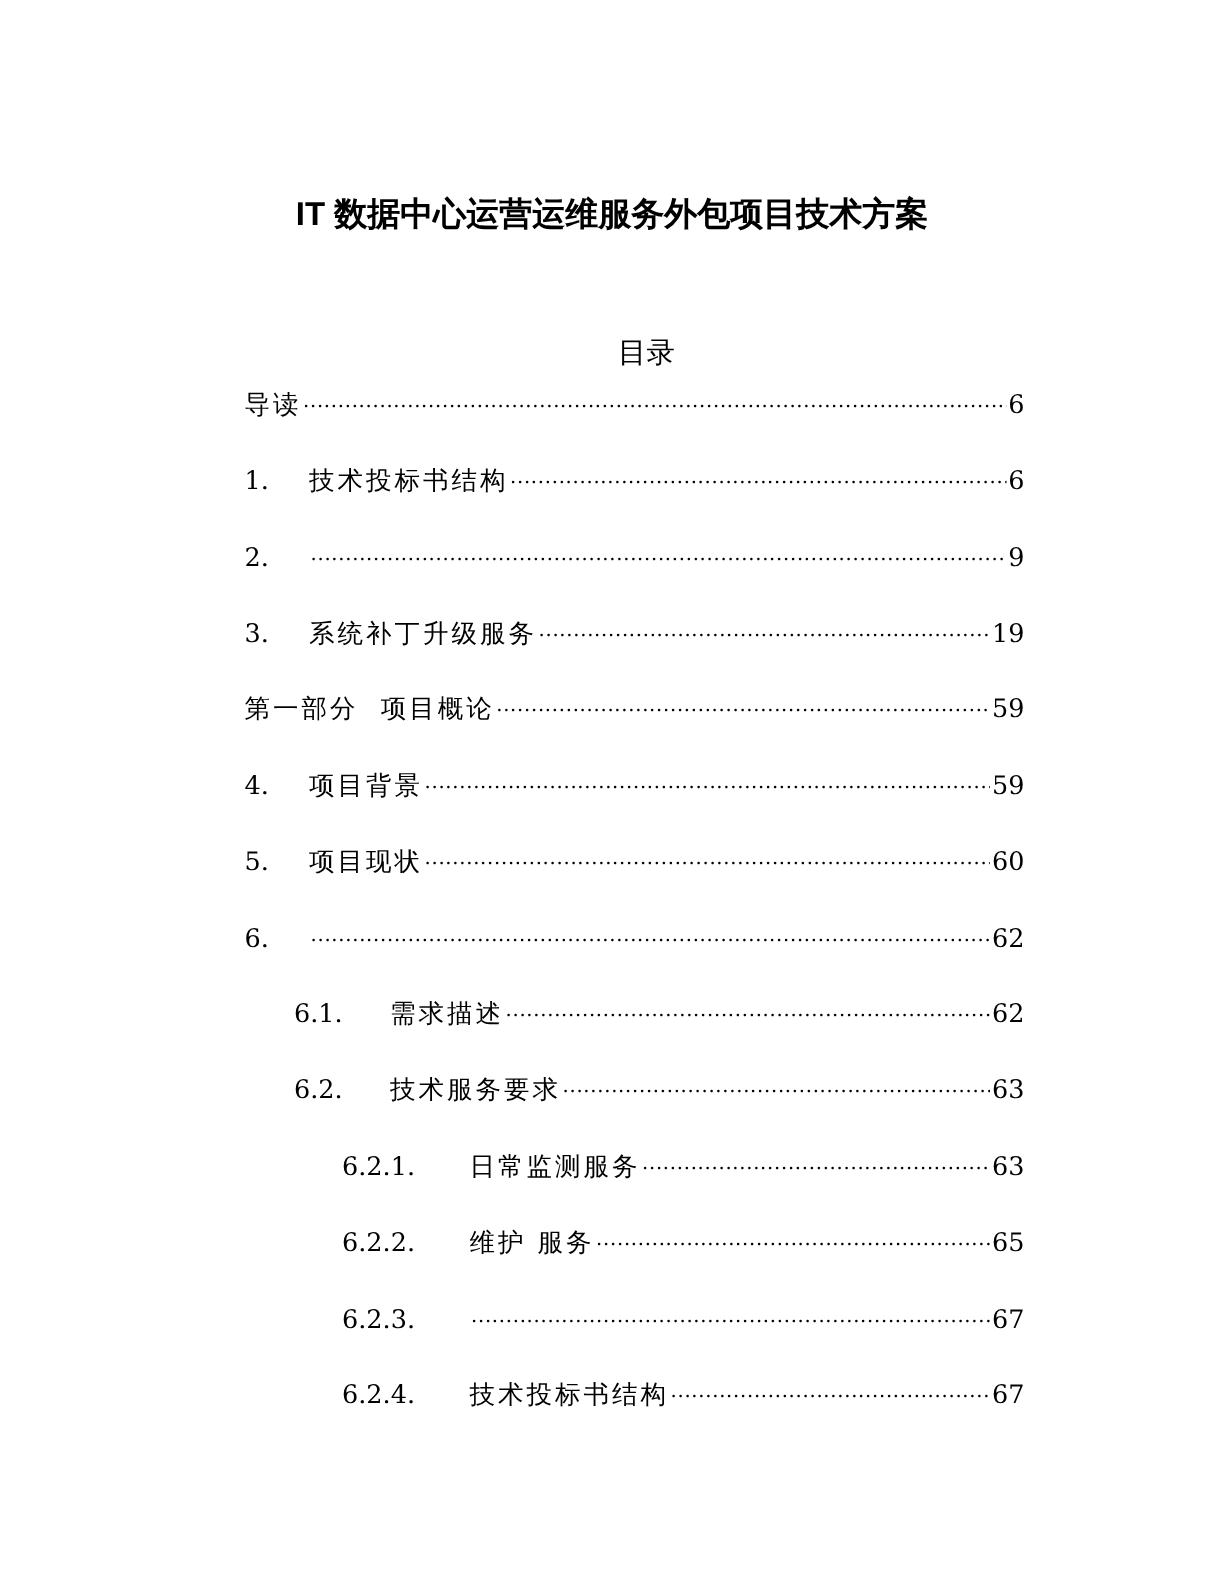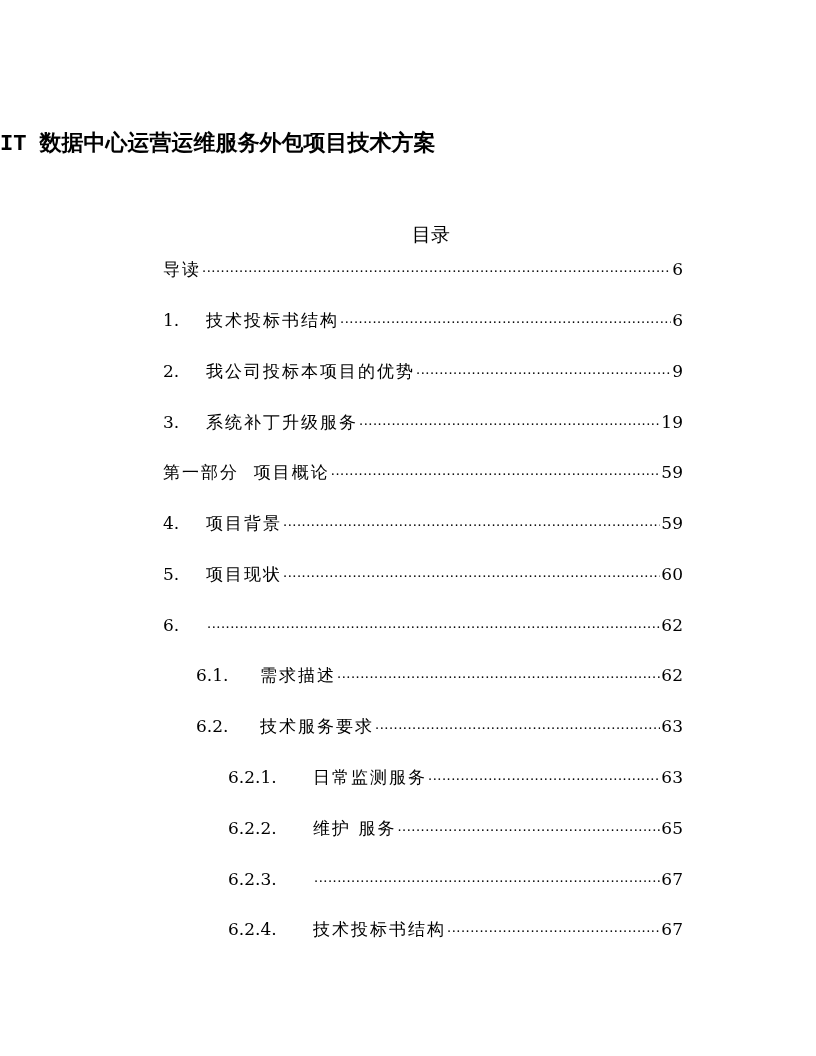--- a/index.html
+++ b/index.html
@@ -1,19 +1,19 @@
 <!DOCTYPE html>
 <html><head>
 <meta charset="utf-8">
 <style>
   html, body { margin:0; padding:0; background:#ffffff; }
   body { width:816px; height:1056px; position:relative; overflow:hidden;
          font-family:"DejaVu Serif", "Liberation Serif", serif; color:#000; }
-  .title { position:absolute; left:0; width:816px; top:128px; 
-           font-family:Liberation Mono, monospace; font-weight:bold;
+  .title { position:absolute; left:0; width:816px; top:128px; text-align:center;
+           font-family:Liberation Sans, sans-serif; font-weight:bold;
            font-size:22px; letter-spacing:0px; }
   .toc-heading { position:absolute; left:0; width:862px; top:222px; text-align:center;
                  font-size:19px; }
   .toc { position:absolute; left:163px; top:258px; width:532px; }
   .toc-row { position:absolute; left:0; right:12px; height:28px; display:flex; align-items:baseline;
              font-size:17px; white-space:nowrap; }
   .toc-row .num { display:inline-block; }
   .toc-row .label { display:inline-block; letter-spacing:2px; }
   .toc-row .leader { flex:1; overflow:hidden; margin:0 1px; position:relative; height:1em; }
   .toc-row .leader::after { content:"..........................................................................................................................................................................................................................";
@@ -33,21 +33,20 @@
     <span class="page">6</span>
   </div>
   <div class="toc-row" style="top:51px">
     <span class="num" style="width:43px">1.</span>
     <span class="label">技术投标书结构</span>
     <span class="leader"></span>
     <span class="page">6</span>
   </div>
   <div class="toc-row" style="top:102px">
     <span class="num" style="width:43px">2.</span>
-    <span class="label">我公司投标本项目的优势</span>
     <span class="leader"></span>
     <span class="page">9</span>
   </div>
   <div class="toc-row" style="top:153px">
     <span class="num" style="width:43px">3.</span>
     <span class="label">系统补丁升级服务</span>
     <span class="leader"></span>
     <span class="page">19</span>
   </div>
   <div class="toc-row" style="top:203px">

